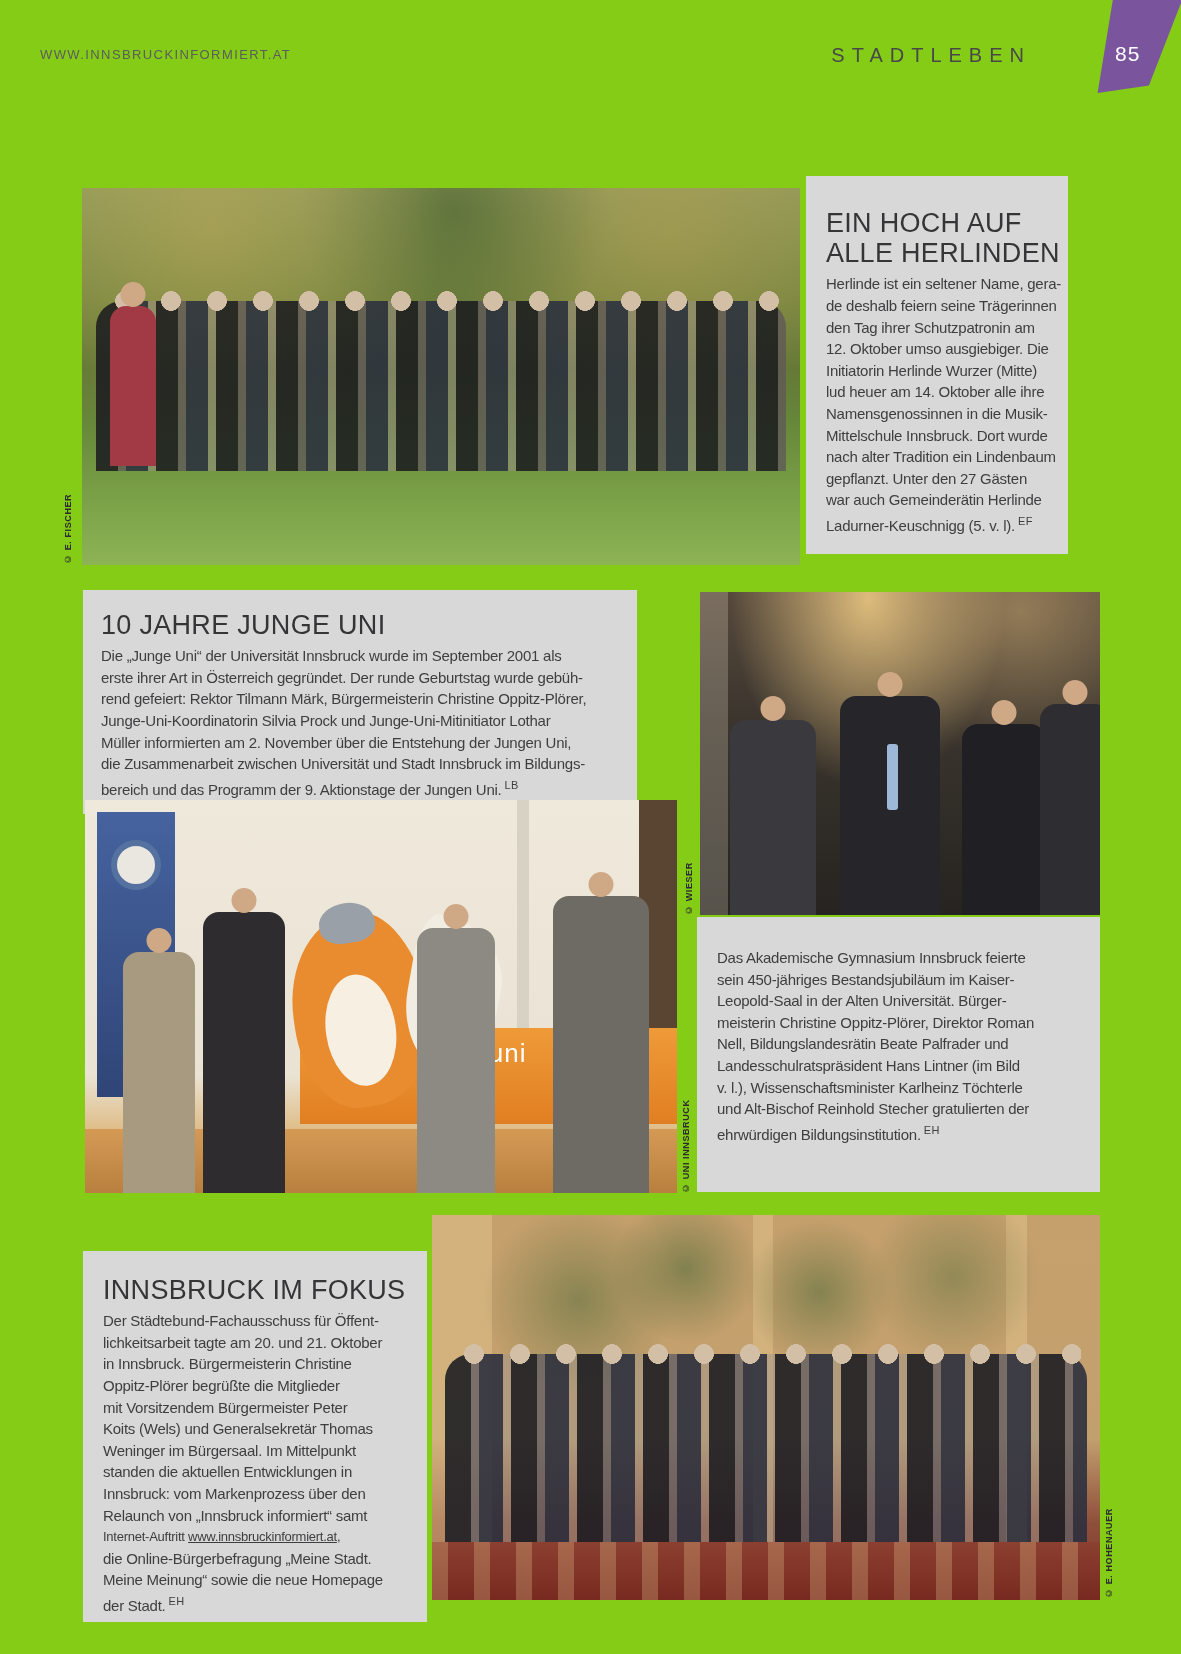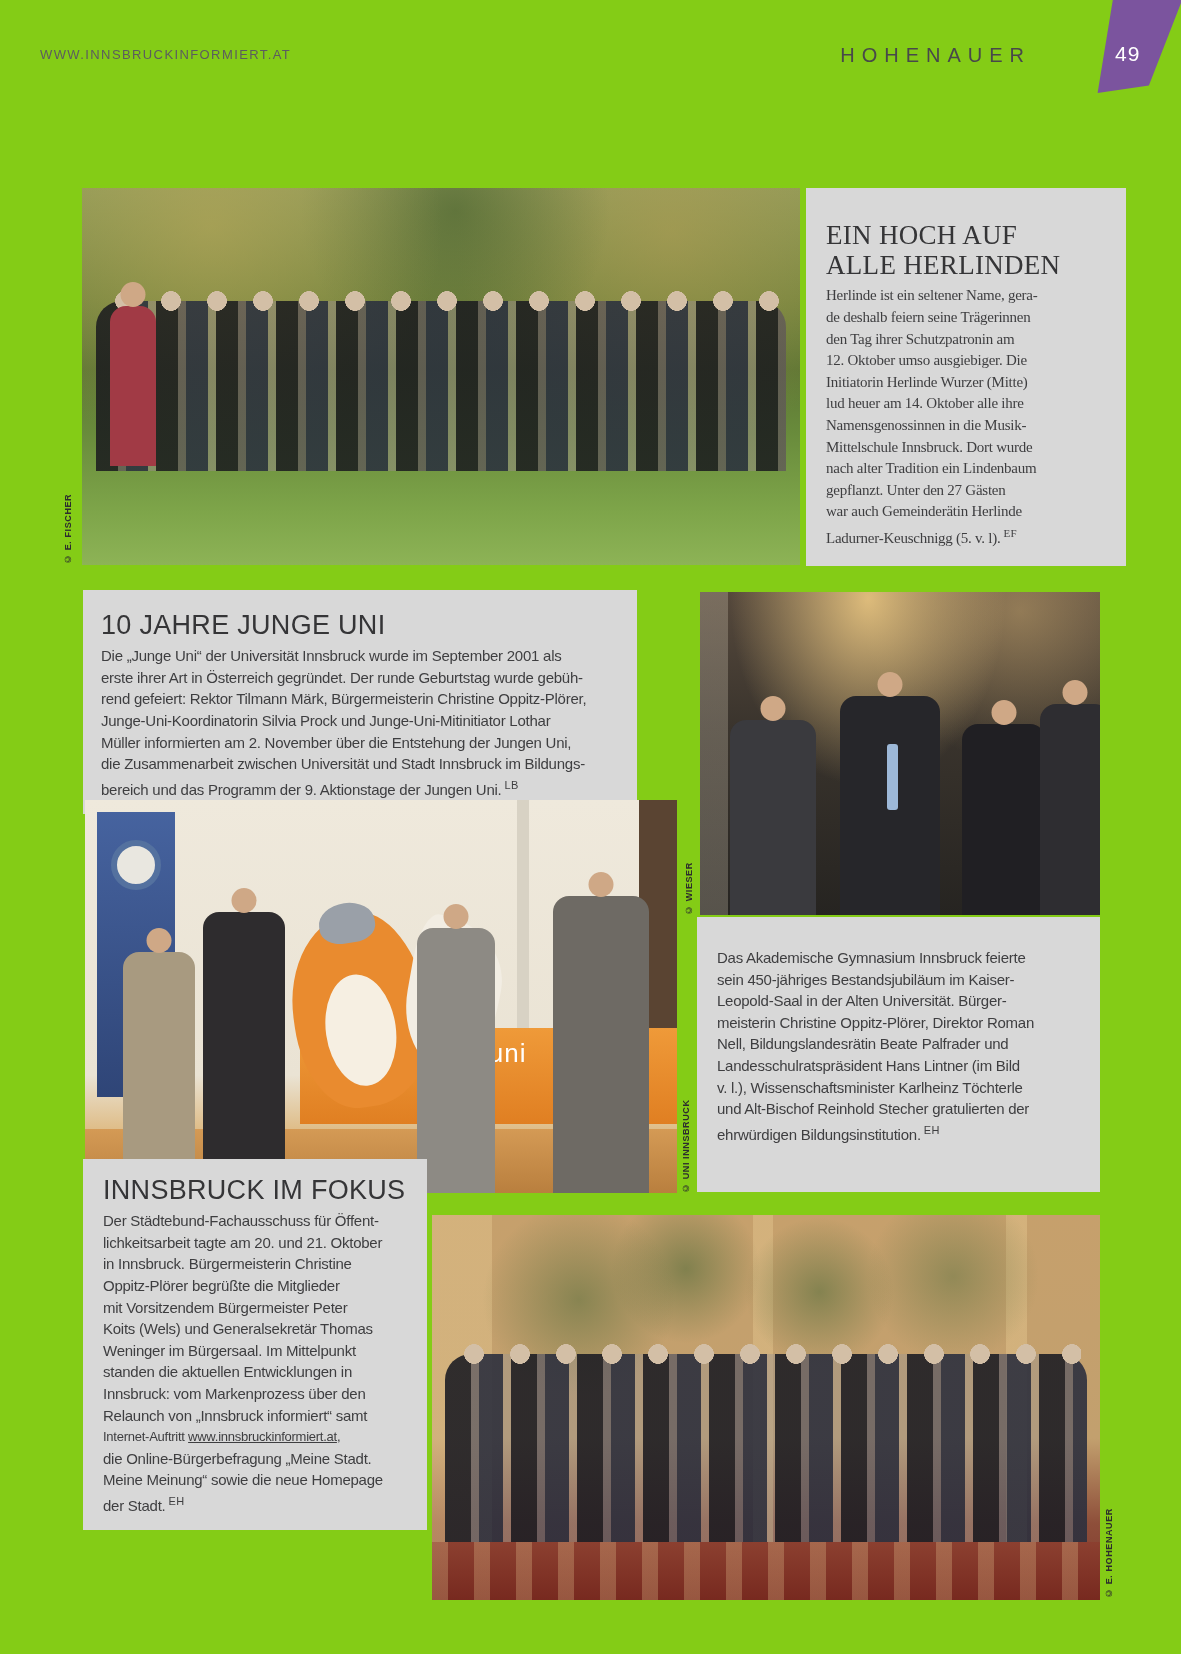--- a/index.html
+++ b/index.html
@@ -10,24 +10,24 @@
   .hdr-url{position:absolute;left:40px;top:47px;font-size:13px;letter-spacing:1.4px;
            color:#5c5c5f;font-weight:400;}
   .hdr-section{position:absolute;top:44px;right:150px;font-size:20px;letter-spacing:7px;
            color:#48484a;font-weight:400;}
   .pagetab{position:absolute;left:1090px;top:0;width:95px;height:95px;background:#7b549e;
            clip-path:polygon(24% 0,97% 0,62% 90%,8% 98%);}
   .pagetab span{position:absolute;left:25px;top:42px;color:#ffffff;font-size:21px;letter-spacing:1px;}
 
   
   .box{position:absolute;background:#d8d8d8;box-sizing:border-box;padding:30px 6px 0 20px;}
-  .box1{left:806px;top:188px;width:320px;height:378px;padding-top:32px;font-family:Liberation Serif, serif;}
+  .box1{left:806px;top:176px;width:262px;height:378px;padding-top:32px;}
   .box2{left:83px;top:590px;width:554px;height:224px;padding-top:20px;padding-left:18px;}
   .box3{left:697px;top:917px;width:403px;height:275px;padding-top:30px;}
-  .box4{left:83px;top:1159px;width:344px;height:371px;padding-top:16px;}
+  .box4{left:83px;top:1251px;width:344px;height:371px;padding-top:24px;}
   .title{margin:0 0 5px 0;font-size:27px;font-weight:400;line-height:1.12;color:#353537;
          letter-spacing:.3px;white-space:pre-line;}
   .body{margin:0;font-size:15px;line-height:21.6px;color:#3e3e40;letter-spacing:-0.25px;}
   .body .txt{white-space:pre-line;text-align:center;}
   .sup{font-size:11px;vertical-align:6px;letter-spacing:.4px;margin-left:3px;color:#3e3e40;}
   .linkline{font-size:13px;line-height:21.6px;color:#3e3e40;letter-spacing:-0.25px;}
   .ulink{text-decoration:underline;cursor:pointer;}
 
   
   .vcred{position:absolute;writing-mode:vertical-rl;transform:rotate(180deg);
@@ -102,23 +102,23 @@
   .floor{position:absolute;left:0;right:0;bottom:0;height:64px;
       background:linear-gradient(180deg,#d49a55,#b97f3e);}
   .tie{position:absolute;left:187px;top:152px;width:11px;height:66px;background:#9db8d8;border-radius:3px;}
 </style>
 </head>
 <body>
 
 <div class="page">
 
   <span class="hdr-url">WWW.INNSBRUCKINFORMIERT.AT</span>
-  <span class="hdr-section">HOHENAUER</span>
+  <span class="hdr-section">STADTLEBEN</span>
   <div class="pagetab">
-    <span>49</span>
+    <span>85</span>
   </div>
 
   <figure class="photo ph1" style="margin:0">
     <div class="crowd"></div>
     <div class="person" style="left:28px;top:118px;width:46px;height:160px;background:#a13a45;"></div>
   </figure>
   <div class="vcred cred1">© E. FISCHER</div>
   <section class="box box1">
     <h2 class="title">EIN HOCH AUF
 ALLE HERLINDEN</h2>

